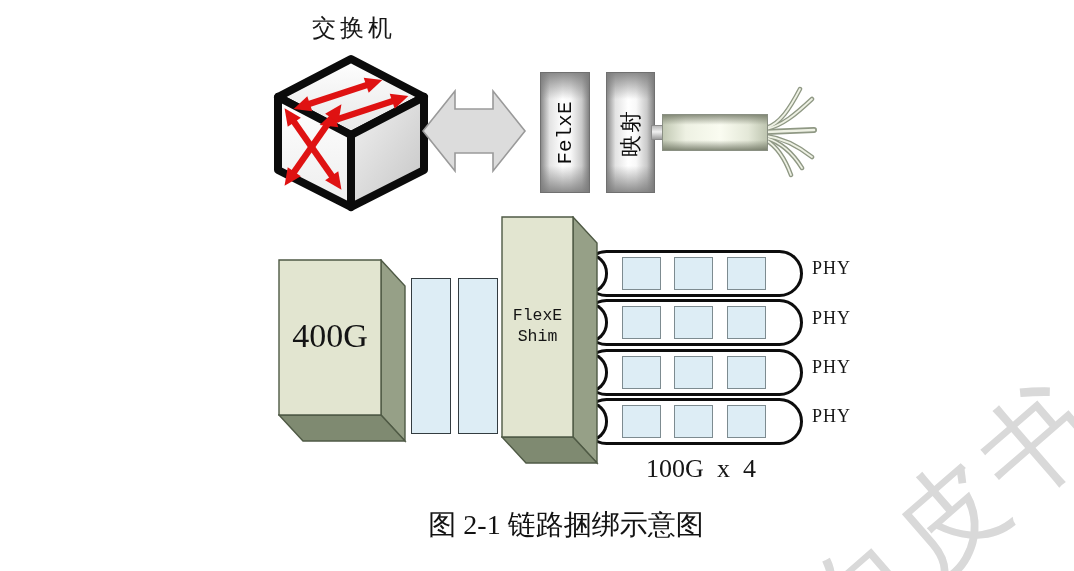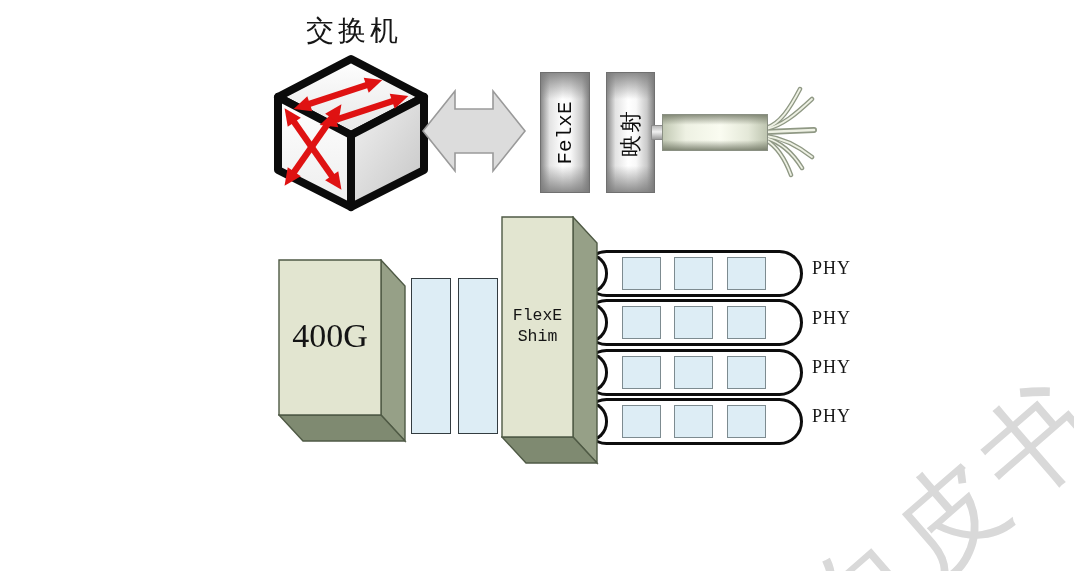--- a/index.html
+++ b/index.html
@@ -1,20 +1,20 @@
 <!DOCTYPE html>
 <html><head>
 <meta charset="utf-8">
 <style>
   html,body{margin:0;padding:0;background:#ffffff;}
   *{box-sizing:border-box;}
   .stage{position:relative;width:1074px;height:571px;background:#fff;overflow:hidden;
          font-family:"Liberation Serif","DejaVu Serif",serif;color:#111;}
   .abs{position:absolute;}
-  .label-cn{font-size:28px;letter-spacing:4px;text-align:center;color:#161616;}
+  .label-cn{font-size:24px;letter-spacing:4px;text-align:center;color:#161616;}
   .watermark{position:absolute;left:952px;top:516px;transform:translate(-50%,-50%) rotate(-41deg);
              font-size:108px;letter-spacing:6px;white-space:nowrap;z-index:0;
              font-family:"Liberation Serif","DejaVu Serif",serif;}
   
   .ingot{position:absolute;border:1px solid #707070;z-index:1;
     background:
       linear-gradient(to bottom, rgba(122,122,122,.85) 0%, rgba(255,255,255,0) 22%,
                       rgba(255,255,255,0) 78%, rgba(122,122,122,.85) 100%),
       linear-gradient(to right, #8c8c8c 0%, #e3e3e3 18%, #ffffff 45%, #f8f8f8 62%, #c9c9c9 85%, #828282 100%);}
   .ingot .vtext{position:absolute;top:50%;left:50%;transform:translate(-50%,-50%) rotate(-90deg);
@@ -174,15 +174,17 @@
       <text x="36.5" y="104" text-anchor="middle" class="shimtext" fill="#141414">FlexE</text>
       <text x="36.5" y="125" text-anchor="middle" class="shimtext" fill="#141414">Shim</text>
     </svg>
   </div>
 
   <div class="phy" style="top:258px;">PHY</div>
   <div class="phy" style="top:308px;">PHY</div>
   <div class="phy" style="top:357px;">PHY</div>
   <div class="phy" style="top:406px;">PHY</div>
 
+  <div class="bundle">100G  x  4</div>
 
+  <div class="caption">图 2-1 链路捆绑示意图</div>
 
 </div>
 
 </body></html>

